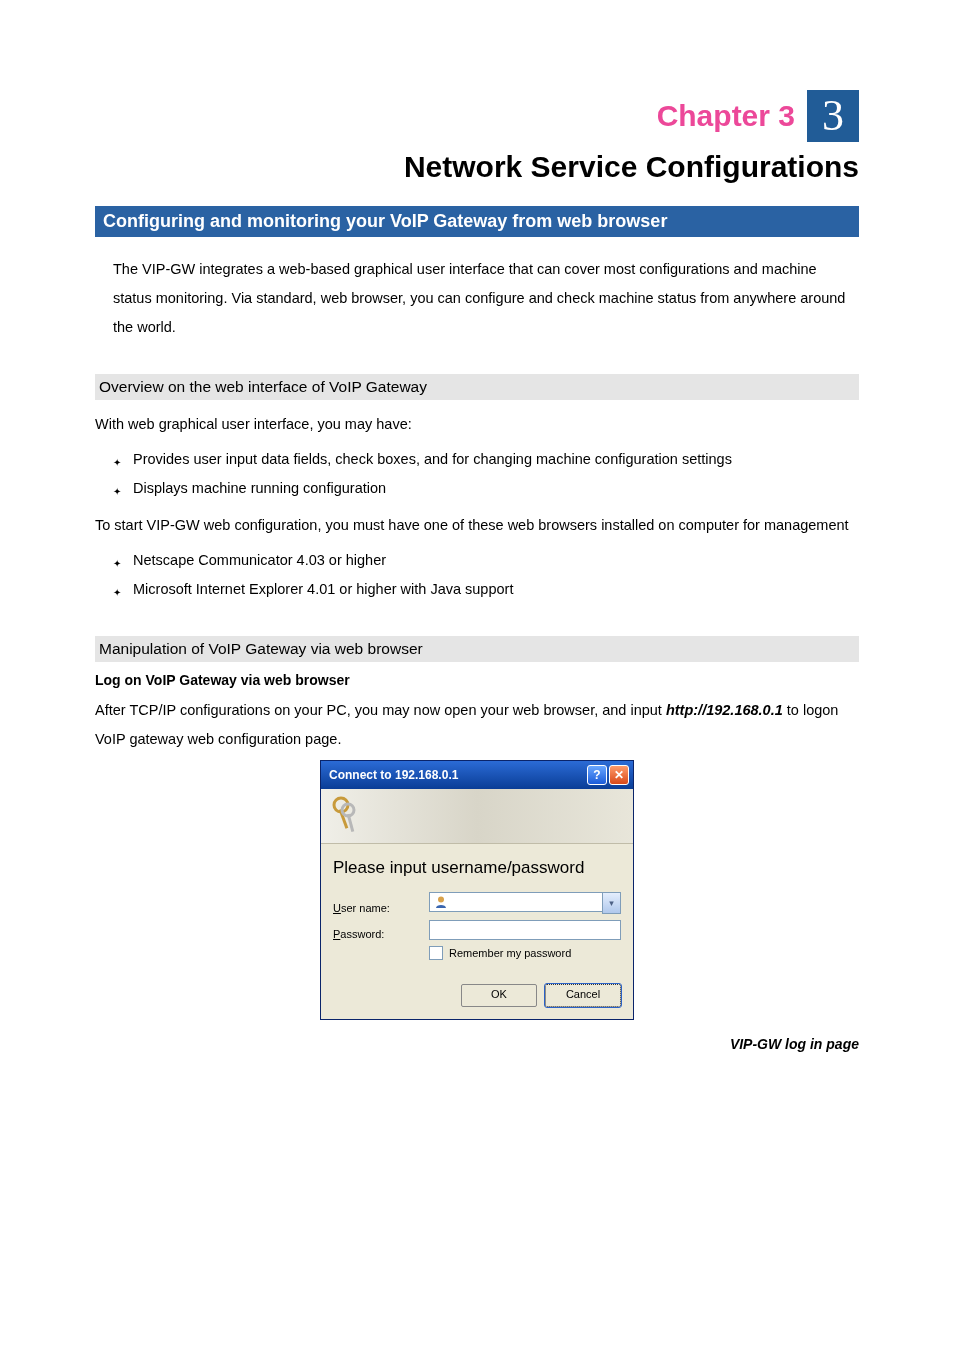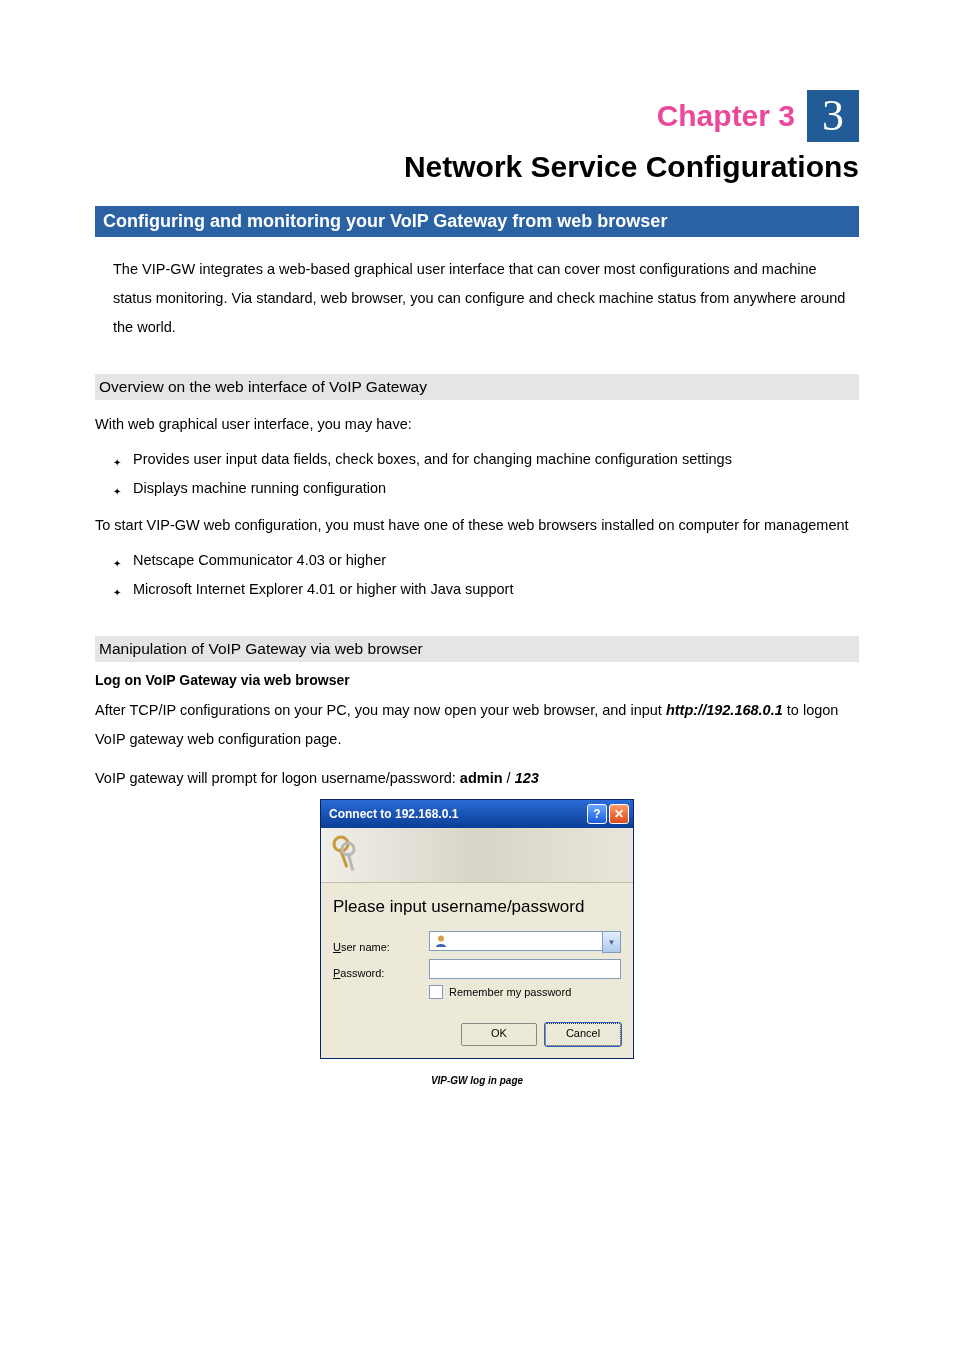--- a/index.html
+++ b/index.html
@@ -224,24 +224,24 @@
     height: 21px;
     border: 1px solid #888;
     background: #ece9d8;
     font-size: 11px;
     text-align: center;
     line-height: 19px;
     border-radius: 2px;
   }
   .dlg-btn.default { border: 1px dotted #333; outline: 1px solid #2a62c8; }
   .caption {
-    text-align: center;
+    text-align: right;
     font-weight: bold;
     font-style: italic;
-    font-size: 10px;
+    font-size: 14px;
     margin-top: 16px;
   }
 </style>
 </head>
 <body>
 
 <div class="page">
 
   <div class="chapter-header">
     <span class="chapter-label">Chapter 3</span>
@@ -265,23 +265,20 @@
     <li>Netscape Communicator 4.03 or higher</li>
     <li>Microsoft Internet Explorer 4.01 or higher with Java support</li>
   </ul>
 
   <div class="section-gap"></div>
 
   <div class="section-heading">Manipulation of VoIP Gateway via web browser</div>
   <div class="sub-heading">Log on VoIP Gateway via web browser</div>
   <p class="body-text">
     <span>After TCP/IP configurations on your PC, you may now open your web browser, and input </span><span class="italic-bold">http://192.168.0.1</span><span> to logon VoIP gateway web configuration page.</span>
-  </p>
-  <p class="body-text" style="margin-top:10px;">
-    <span>VoIP gateway will prompt for logon username/password: </span><span class="bold">admin</span><span> / </span><span class="italic-bold">123</span>
   </p>
 
   <div class="dialog-wrap">
     <div class="dialog">
       <div class="dialog-title">
         <span>Connect to 192.168.0.1</span>
         <span class="dialog-title-btns">
           <span class="title-btn help">?</span>
           <span class="title-btn">✕</span>
         </span>

